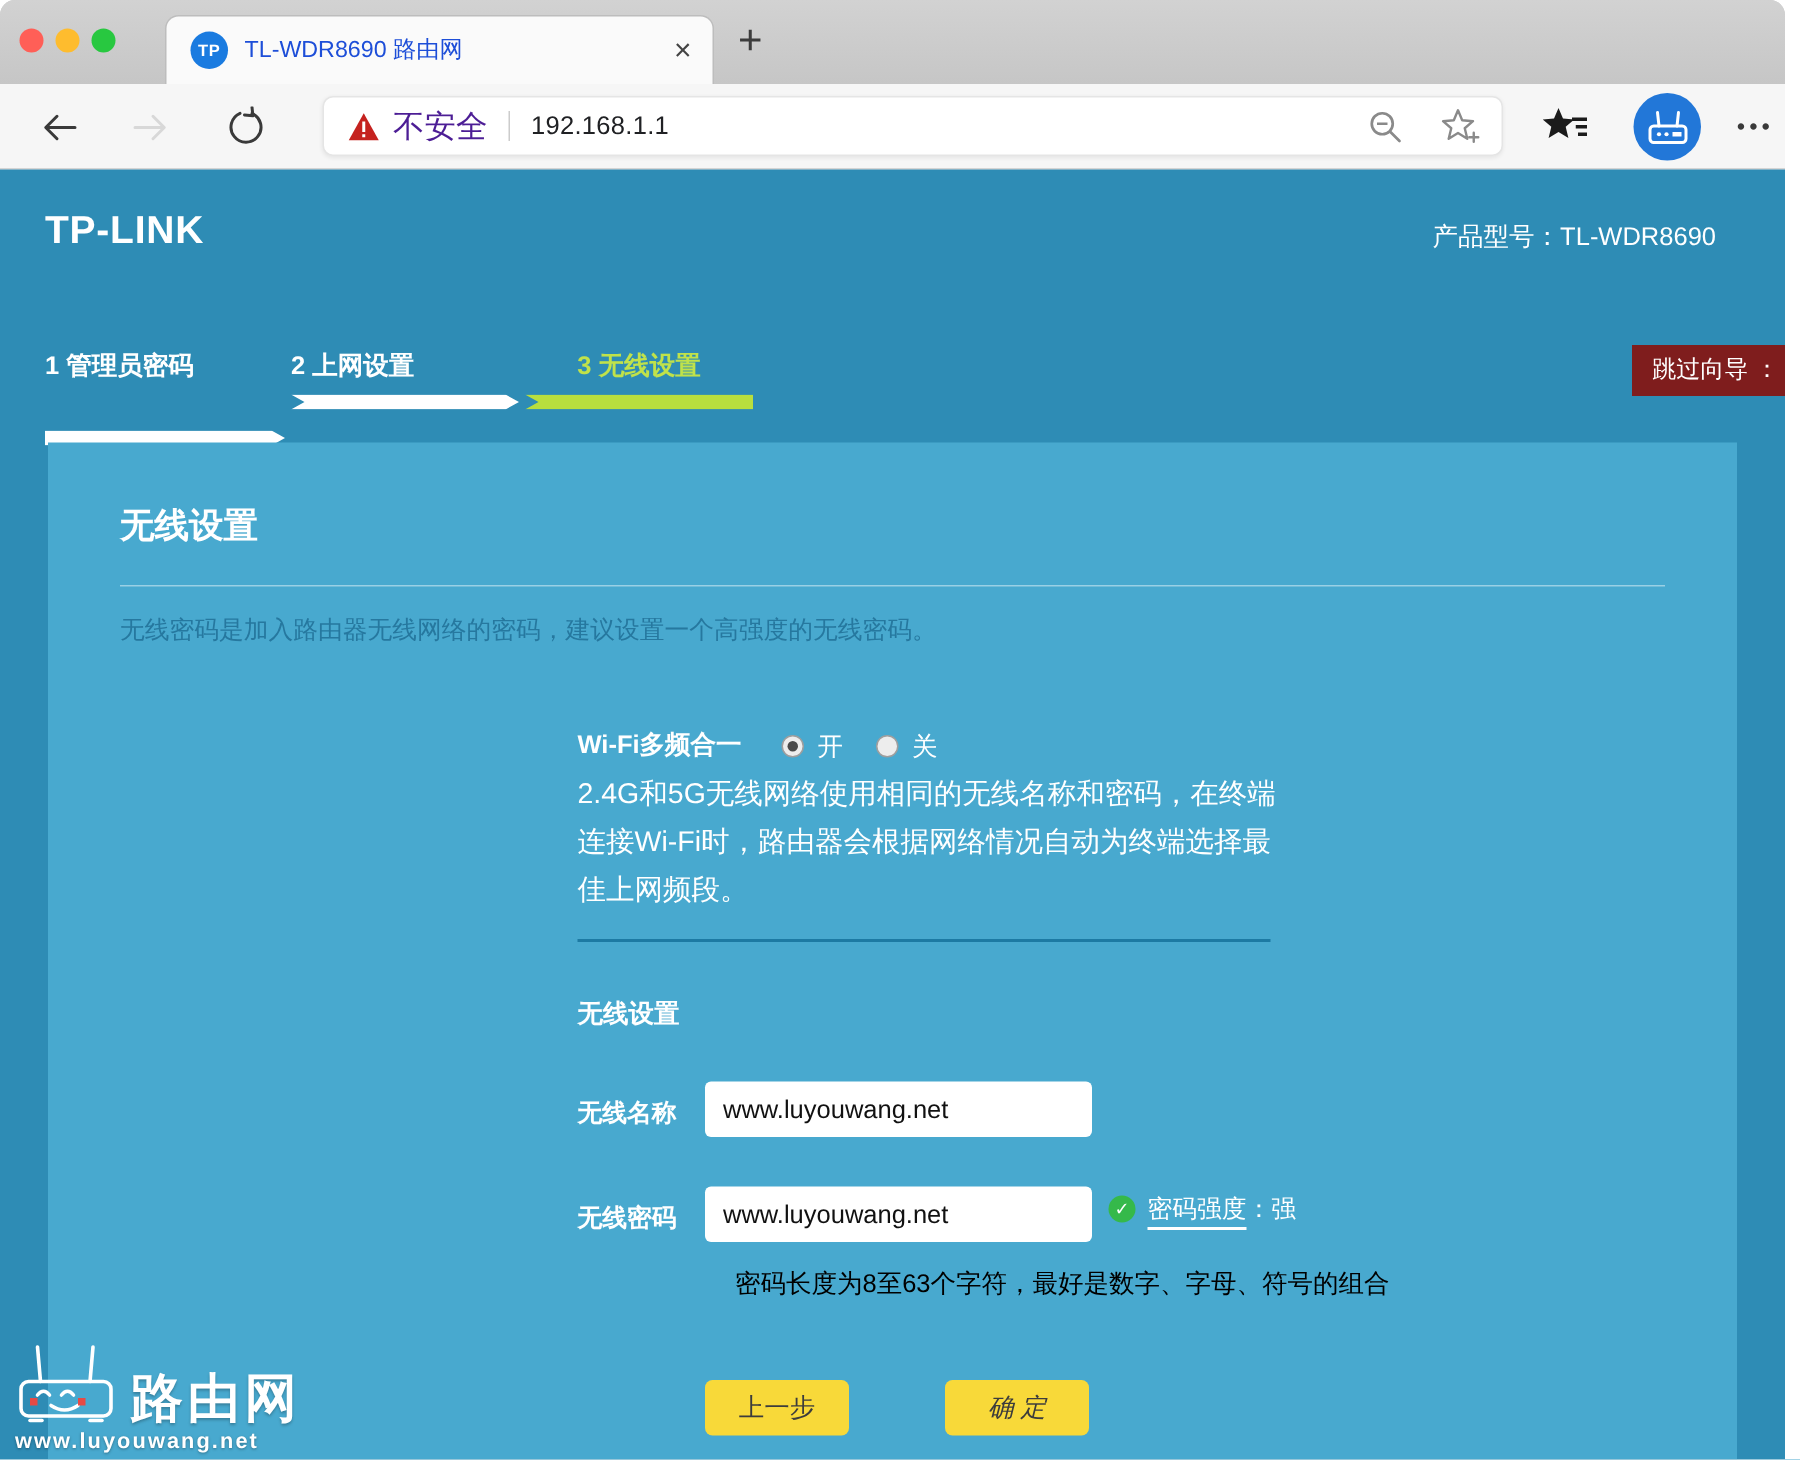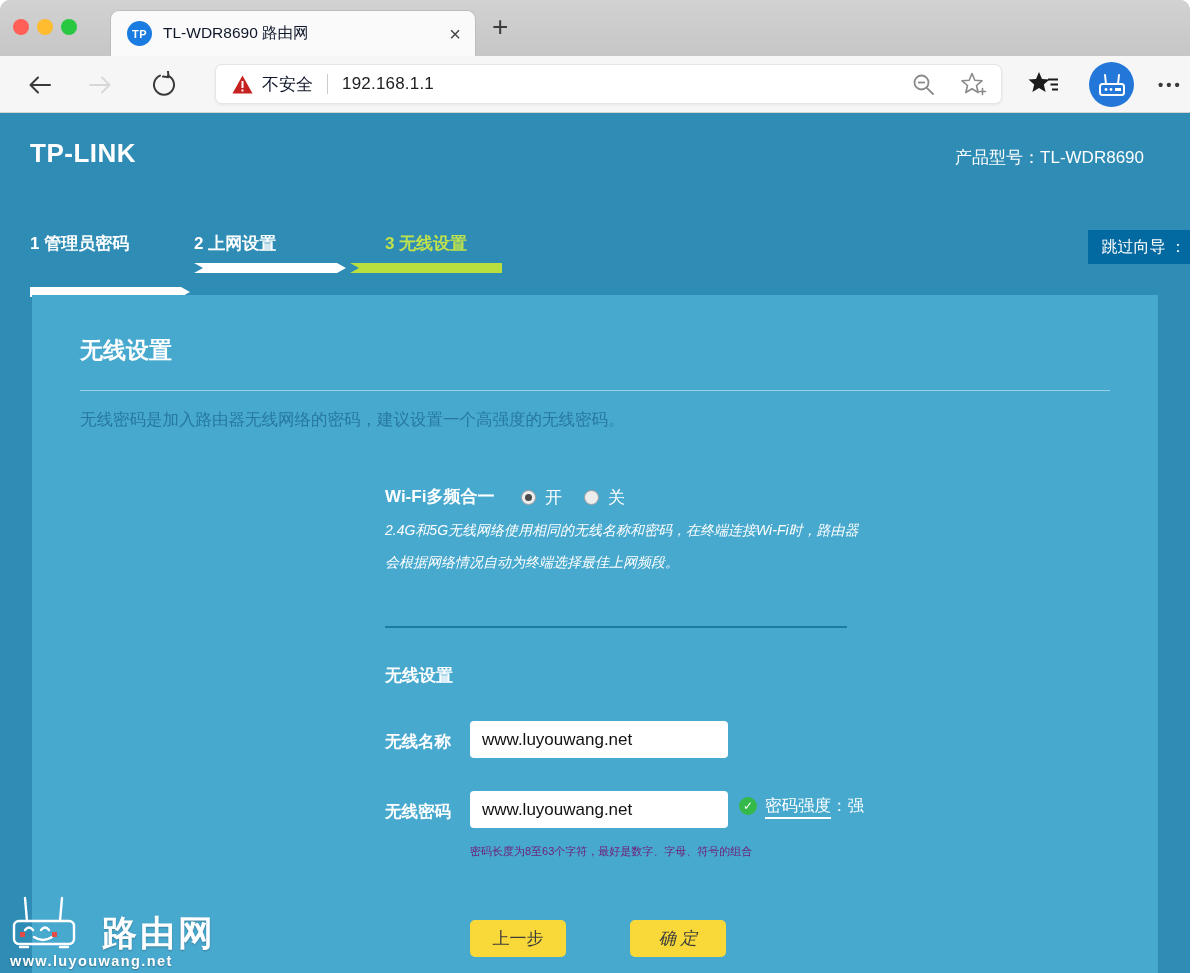--- a/index.html
+++ b/index.html
@@ -14,36 +14,36 @@
   .t-red { left:13px; background:#ff5f57; }
   .t-yel { left:37px; background:#febc2e; }
   .t-grn { left:61px; background:#28c840; }
   .tab { position:absolute; left:110px; top:10px; width:366px; height:46px;
          background:#fafafa; border:1px solid #bdbdbd; border-bottom:none;
          border-radius:9px 9px 0 0; display:flex; align-items:center;
          padding:0 14px 0 16px; cursor:pointer; }
   .favicon { width:25px; height:25px; min-width:25px; border-radius:50%; background:#1a7be0;
              color:#fff; font-size:11px; font-weight:bold; display:flex;
              align-items:center; justify-content:center; letter-spacing:.5px; }
-  .tab-title { margin-left:11px; font-size:15.5px; color:#0f172a; flex:1;
+  .tab-title { margin-left:11px; font-size:15.5px; color:#1d4ed8; flex:1;
                white-space:nowrap; overflow:hidden; }
   .tab-close { font-size:20px; color:#444; margin-left:8px; cursor:pointer; line-height:1; }
   .newtab { position:absolute; left:492px; top:12px; font-size:28px; font-weight:300;
             color:#3c3c3c; cursor:pointer; line-height:30px; }
 
   
   .toolbar { position:absolute; top:56px; left:0; right:0; height:57px;
              background:#f6f6f6; border-bottom:1px solid #d4d4d4; }
   .navbtn { position:absolute; top:15px; width:28px; height:28px; cursor:pointer; }
   .nav-back { left:26px; } .nav-fwd { left:86px; } .nav-reload { left:150px; }
   .addressbar { position:absolute; left:215px; top:8px; width:787px; height:40px;
                 background:#fff; border:1px solid #e5e5e5; border-radius:7px;
                 box-shadow:0 1px 3px rgba(0,0,0,.07); display:flex; align-items:center;
                 padding:0 14px 0 16px; cursor:text; }
-  .warn-text { color:#0f172a; font-size:17px; margin-left:9px; white-space:nowrap; }
+  .warn-text { color:#4c1d95; font-size:21px; margin-left:9px; white-space:nowrap; }
   .addr-div { width:1px; height:20px; background:#ccc; margin:0 14px; }
   .url { color:#202124; font-size:17px; letter-spacing:.2px; }
   .addr-spacer { flex:1; }
   .addr-icon { margin-left:26px; cursor:pointer; display:flex; }
   .favlist { position:absolute; left:1028px; top:14px; cursor:pointer; }
   .extbtn { position:absolute; left:1089px; top:6px; width:45px; height:45px;
             border-radius:50%; background:#2277d8; display:flex; align-items:center;
             justify-content:center; cursor:pointer; }
   .morebtn { position:absolute; left:1158px; top:20px; font-size:15px; letter-spacing:3px;
              color:#3a3a3a; font-weight:bold; cursor:pointer; }
@@ -59,61 +59,61 @@
   .step-1 { width:160px;gap:24px; } .step-2 { width:152px; } .step-3 { width:152px;text-align:center; }
   .step-text { font-size:17px; font-weight:bold; color:#fff; height:26px; white-space:nowrap; }
   .step-3 .step-text { color:#c0e24a; }
   .step-bar { height:10px; margin-top:5px; background:#fff; }
   .step-3 .step-bar { background:#b8df3e; }
   .bar-first { clip-path:polygon(0 0, calc(100% - 9px) 0, 100% 50%, calc(100% - 9px) 100%, 0 100%); }
   .bar-mid   { clip-path:polygon(0 0, calc(100% - 9px) 0, 100% 50%, calc(100% - 9px) 100%, 0 100%, 9px 50%); }
   .bar-last  { clip-path:polygon(0 0, 100% 0, 100% 100%, 0 100%, 9px 50%); }
 
   .skip { position:absolute; right:0; top:117px; height:34px; line-height:34px;
-          background:#0369a1; color:#fff; font-size:16px; padding:0 4px 0 14px;
+          background:#7f1d1d; color:#fff; font-size:16px; padding:0 4px 0 14px;
           cursor:pointer; white-space:nowrap; }
 
   .panel { position:absolute; left:32px; right:32px; top:182px; bottom:0; background:#48a9cf; }
   .panel-title { position:absolute; left:48px; top:40px; font-size:23px; font-weight:bold; color:#fff; }
   .panel-hr { position:absolute; left:48px; right:48px; top:95px; height:1px;
               background:rgba(255,255,255,.45); }
   .intro { position:absolute; left:48px; top:114px; font-size:16.5px; color:#26789f; }
 
   .wifi-label { position:absolute; left:353px; top:190px; font-size:17px; font-weight:bold; color:#fff; }
   .radios { position:absolute; left:489px; top:191px; display:flex; align-items:center; color:#fff; font-size:17px; }
   .radio { width:15px; height:15px; border-radius:50%; background:#ededed;
            border:1px solid #9e9e9e; position:relative; cursor:pointer; }
   .radio.sel::after { content:""; position:absolute; inset:3px; background:#4a4a4a; border-radius:50%; }
   .radio-lab { margin:0 22px 0 9px; cursor:pointer; }
   .radio-lab:last-child { margin-right:0; }
-  .band-desc { position:absolute; left:353px; top:219px; width:480px; font-size:14px;
-               color:#fff; line-height:32px;font-style:italic; }
+  .band-desc { position:absolute; left:353px; top:219px; width:480px; font-size:19px;
+               color:#fff; line-height:32px; }
   .divider { position:absolute; left:353px; top:331px; width:462px; height:2px; background:#1d7aa3; }
   .sub-title { position:absolute; left:353px; top:369px; font-size:17px; font-weight:bold; color:#fff; }
   .field-label { position:absolute; left:353px; font-size:16.5px; font-weight:bold; color:#fff; }
   .lbl-ssid { top:436px; } .lbl-pwd { top:506px; }
   .tinput { position:absolute; left:438px; width:258px; height:37px; border:none;
             border-radius:4px; font-size:17px; color:#111; padding:0 12px;
             font-family:inherit; outline:none; }
   .in-ssid { top:426px; } .in-pwd { top:496px; }
   .strength { position:absolute; left:707px; top:500px; display:flex; align-items:center; gap:8px; }
   .check { width:18px; height:18px; border-radius:50%; background:#35b94a; color:#fff;
            font-size:12px; font-weight:bold; display:flex; align-items:center; justify-content:center; }
   .strength-text { color:#fff; font-size:16.5px; }
   .strength-ul { border-bottom:2px solid #fff; padding-bottom:3px; }
-  .hint { position:absolute; left:438px; top:549px; font-size:11px; color:#701a75; white-space:nowrap; }
+  .hint { position:absolute; left:458px; top:549px; font-size:17px; color:#000000; white-space:nowrap; }
   .btn { position:absolute; top:625px; width:96px; height:37px; background:#f8d939;
          border:none; border-radius:5px; font-size:17px; color:#3c3c3c;
          cursor:pointer; font-family:inherit; }
   .btn-back { left:438px; } .btn-ok { left:598px;font-style:italic; }
 
   .watermark { position:absolute; left:10px; bottom:4px; color:#fff; }
   .wm-row { display:flex; align-items:flex-end; }
   .wm-name { font-size:35px; font-weight:bold; letter-spacing:3px; line-height:1;
-             margin-left:20px; text-shadow:0 1px 2px rgba(0,0,0,.25); }
+             margin-left:5px; text-shadow:0 1px 2px rgba(0,0,0,.25); }
   .wm-url { font-size:14.5px; font-weight:bold; letter-spacing:1.4px; margin-top:3px;
             text-shadow:0 1px 2px rgba(0,0,0,.35); }
 </style>
 </head>
 <body>
 
 <div class="screen">
 
   <div class="tabstrip">
     <span class="traffic t-red"></span>

